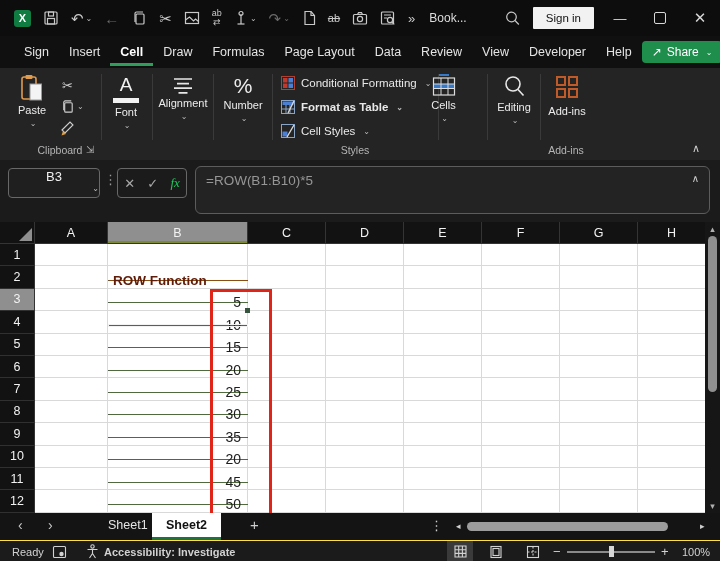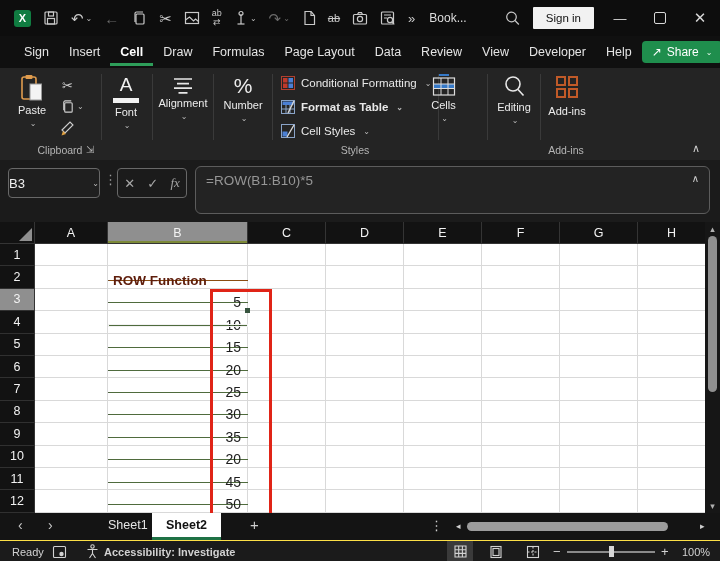--- a/index.html
+++ b/index.html
@@ -44,27 +44,27 @@
   .font-A{font-size:19px;color:#f2f2f2;line-height:1;}
   .font-bar{width:26px;height:5px;background:#f2f2f2;margin-top:1px;}
   .pct{font-size:21px;color:#ececec;line-height:1;}
   .styles-row{position:absolute;display:flex;align-items:center;gap:6px;font-size:11.5px;color:#e8e8e8;white-space:nowrap;}
   .collapse{position:absolute;left:692px;top:74px;font-size:11px;color:#cfcfcf;}
 
   
   .fbar{position:absolute;top:160px;left:0;width:720px;height:62px;background:#1b1b1b;}
   .namebox{position:absolute;left:8px;top:8px;width:92px;height:30px;background:#1f1f1f;
            border:1px solid #686868;border-radius:4px;display:flex;align-items:center;
-           padding:0 0;box-sizing:border-box;font-size:13px;color:#f0f0f0;}
+           padding:0 0;box-sizing:border-box;font-size:13px;color:#f0f0f0;flex-direction:column;}
   .namebox .chev{margin-left:auto;}
   .fdots{position:absolute;left:104px;top:12px;color:#9a9a9a;font-size:13px;letter-spacing:0;}
   .fbtns{position:absolute;left:117px;top:8px;width:70px;height:30px;border:1px solid #686868;
          border-radius:4px;display:flex;align-items:center;justify-content:space-around;
          font-size:13px;color:#a8a8a8;box-sizing:border-box;}
-  .fx{font-family:"Liberation Serif",serif;font-style:italic;color:#a3a3a3;}
+  .fx{font-family:"Liberation Serif",serif;font-style:italic;color:#22c55e;}
   .finput{position:absolute;left:195px;top:6px;width:515px;height:48px;background:#232323;
           border:1px solid #5c5c5c;border-radius:6px;box-sizing:border-box;
           font-size:13.5px;color:#969696;padding:6px 10px;}
   .finput .chev-up{position:absolute;right:10px;top:6px;color:#cfcfcf;font-size:10px;}
 
   
   .grid{position:absolute;top:222px;left:0;width:705px;height:291px;background:#fff;}
   .colheads{display:flex;height:22px;}
   .corner{width:35px;height:22px;background:#121212;border-right:1px solid #343434;
           border-bottom:1px solid #343434;position:relative;box-sizing:border-box;}

